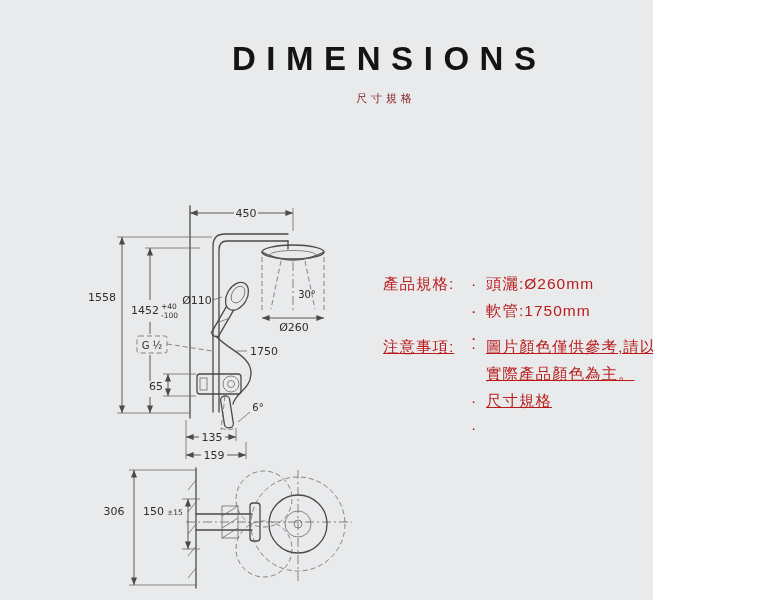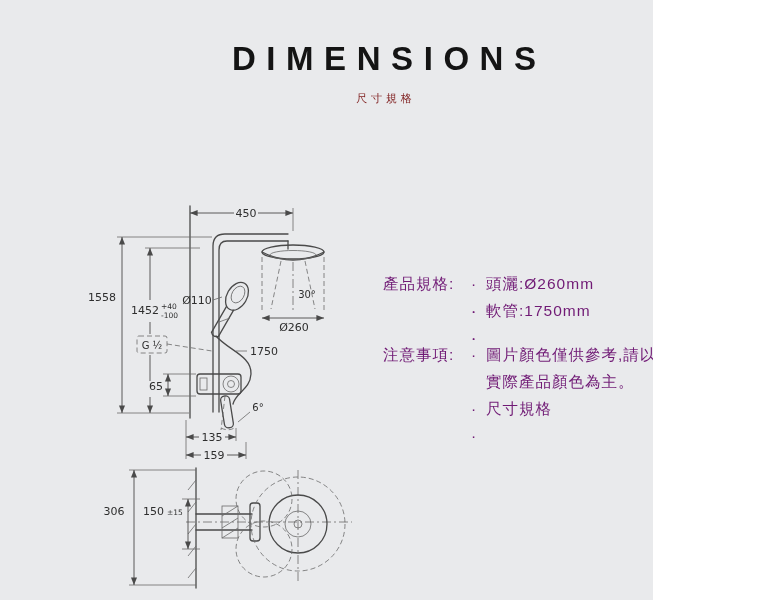--- a/index.html
+++ b/index.html
@@ -28,24 +28,24 @@
   .th { stroke:#6a6a6a; stroke-width:0.8; fill:none; }
   .dm { stroke:#4a4a4a; stroke-width:0.9; fill:none; }
   .da { stroke-dasharray:5 3; }
   .dd { stroke-dasharray:9 3 2 3; }
   .arr2 { marker-start:url(#arw); marker-end:url(#arw); }
   .arrS { marker-start:url(#arw); }
   .arrE { marker-end:url(#arw); }
   
   .specs {
     position:absolute; left:383px; top:270px; width:340px;
-    font-size:15.5px; letter-spacing:1px; color:#701a75;
+    font-size:15.5px; letter-spacing:1px; color:#b91c1c;
   }
   .group { display:flex; align-items:flex-start; }
-  .group + .group { margin-top:17px; }
+  .group + .group { margin-top:9px;text-decoration:underline; }
   .group-label { flex:0 0 74px; margin-right:14px; line-height:27px; white-space:nowrap; }
   ul.items { list-style:none; margin:0; padding:0; flex:1; }
   ul.items li { position:relative; padding-left:15px; line-height:27px; }
   ul.items li .bullet { position:absolute; left:0; top:0; line-height:27px; }
   ul.items li .item-text { white-space:pre-line; }
 </style>
 </head>
 <body>
 
 <div class="page">

